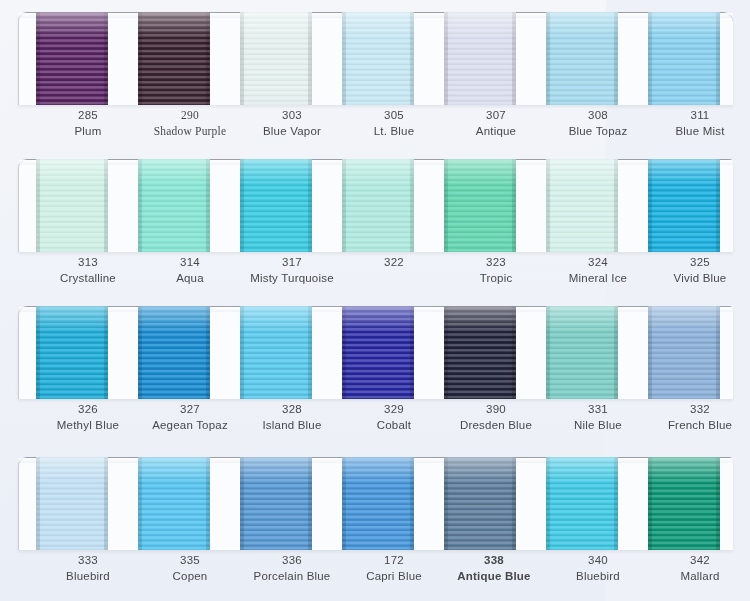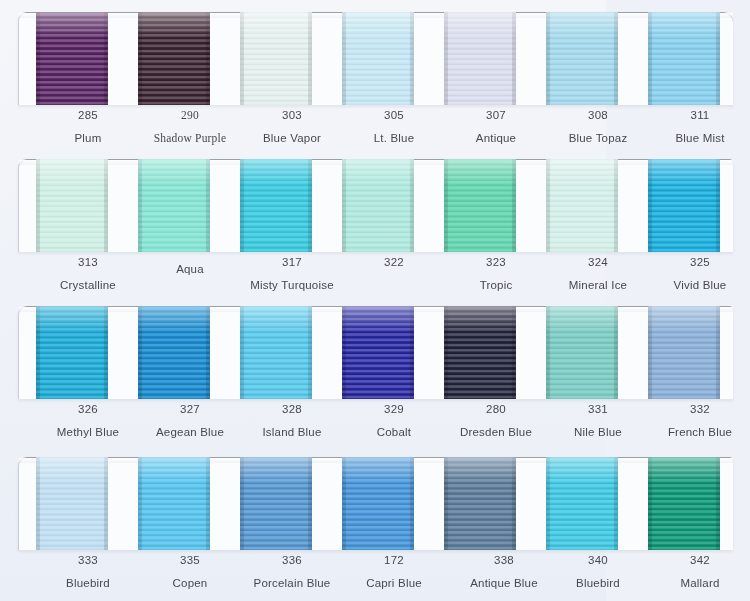--- a/index.html
+++ b/index.html
@@ -88,21 +88,21 @@
   .lab{
     position:absolute;
     top:0; width:130px;
     text-align:center;
     color:#46484c;
     font-size:11.5px;
     line-height:15.5px;
     letter-spacing:.2px;
   }
   .lab .num{ display:block; }
-  .lab .nm{ display:block;margin-top:7px; }
+  .lab .nm{ display:block; }
 </style>
 </head>
 <body>
 
 <div class="chart">
   <div id="rows-host">
       <div class="row" style="top: 0px;">
         <div class="card r1">
           <div class="card-sheen"></div>
         </div>
@@ -228,20 +228,21 @@
             <div class="edgeR"></div>
             <div class="gloss"></div>
           </div>
         </div>
         <div class="labels">
           <div class="lab" style="left: 5px;">
             <span class="num">313</span>
             <span class="nm">Crystalline</span>
           </div>
           <div class="lab" style="left: 107px;">
+            <span class="num">314</span>
             <span class="nm">Aqua</span>
           </div>
           <div class="lab" style="left: 209px;">
             <span class="num">317</span>
             <span class="nm">Misty Turquoise</span>
           </div>
           <div class="lab" style="left: 311px;">
             <span class="num">322</span>
           </div>
           <div class="lab" style="left: 413px;">
@@ -306,32 +307,32 @@
             <div class="gloss"></div>
           </div>
         </div>
         <div class="labels">
           <div class="lab" style="left: 5px;">
             <span class="num">326</span>
             <span class="nm">Methyl Blue</span>
           </div>
           <div class="lab" style="left: 107px;">
             <span class="num">327</span>
-            <span class="nm">Aegean Blue</span>
+            <span class="nm">Aegean Topaz</span>
           </div>
           <div class="lab" style="left: 209px;">
             <span class="num">328</span>
             <span class="nm">Island Blue</span>
           </div>
           <div class="lab" style="left: 311px;">
             <span class="num">329</span>
             <span class="nm">Cobalt</span>
           </div>
           <div class="lab" style="left: 413px;">
-            <span class="num">280</span>
+            <span class="num">390</span>
             <span class="nm">Dresden Blue</span>
           </div>
           <div class="lab" style="left: 515px;">
             <span class="num">331</span>
             <span class="nm">Nile Blue</span>
           </div>
           <div class="lab" style="left: 617px;">
             <span class="num">332</span>
             <span class="nm">French Blue</span>
           </div>
@@ -395,21 +396,21 @@
             <span class="nm">Copen</span>
           </div>
           <div class="lab" style="left: 209px;">
             <span class="num">336</span>
             <span class="nm">Porcelain Blue</span>
           </div>
           <div class="lab" style="left: 311px;">
             <span class="num">172</span>
             <span class="nm">Capri Blue</span>
           </div>
-          <div class="lab" style="left: 421px;">
+          <div class="lab" style="left: 411px; font-weight: bold;">
             <span class="num">338</span>
             <span class="nm">Antique Blue</span>
           </div>
           <div class="lab" style="left: 515px;">
             <span class="num">340</span>
             <span class="nm">Bluebird</span>
           </div>
           <div class="lab" style="left: 617px;">
             <span class="num">342</span>
             <span class="nm">Mallard</span>

